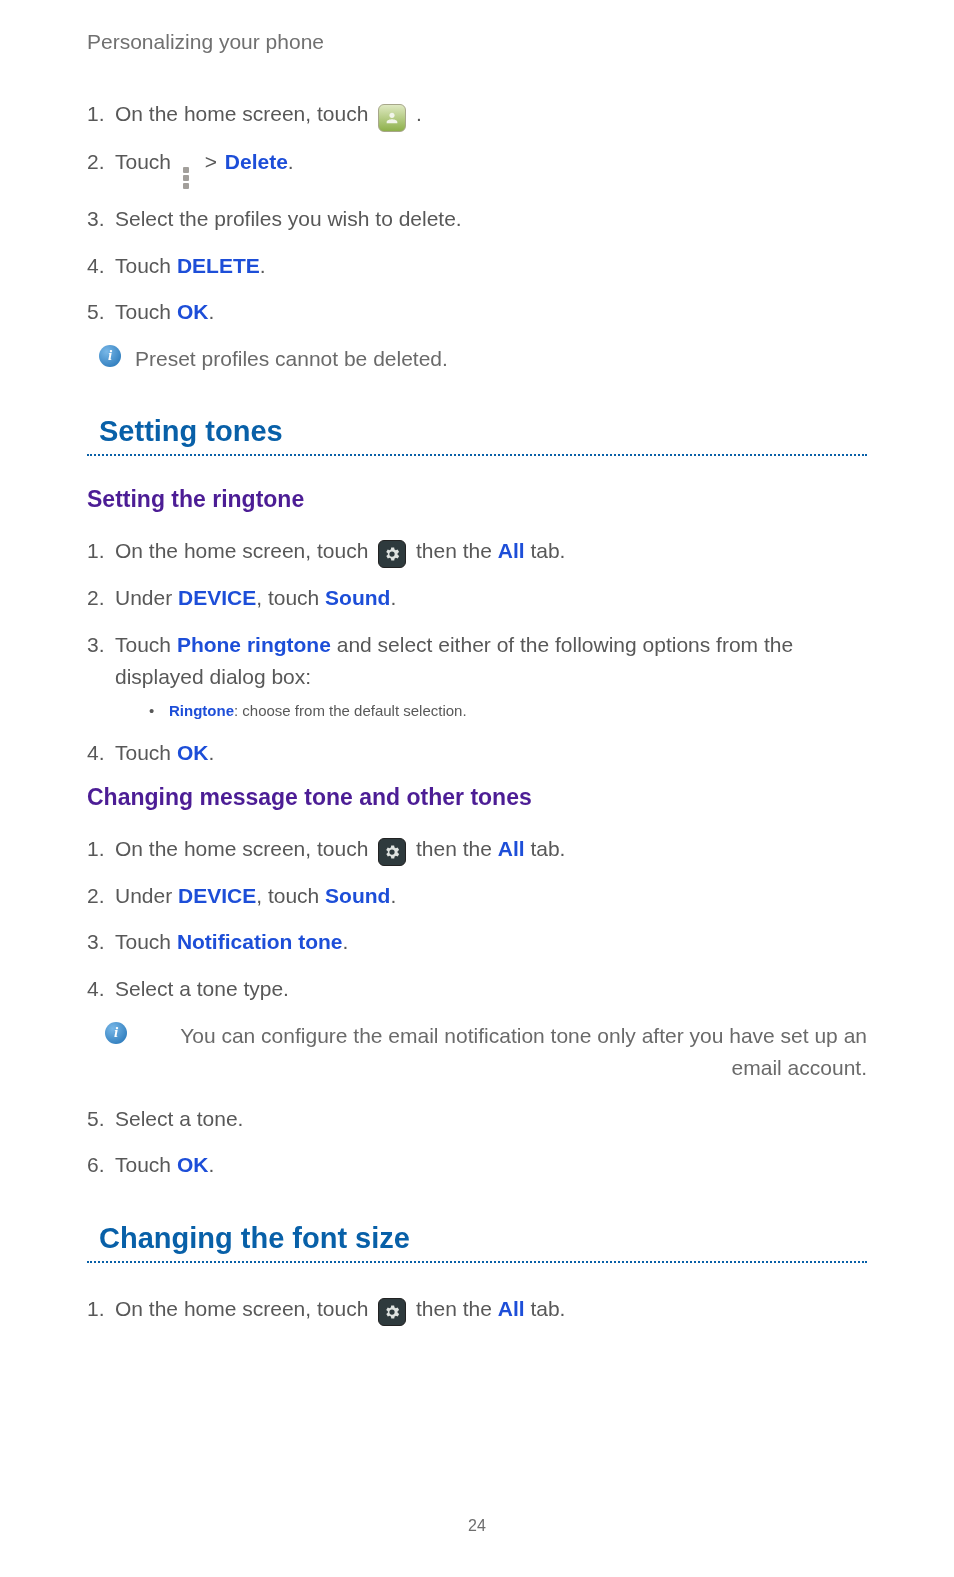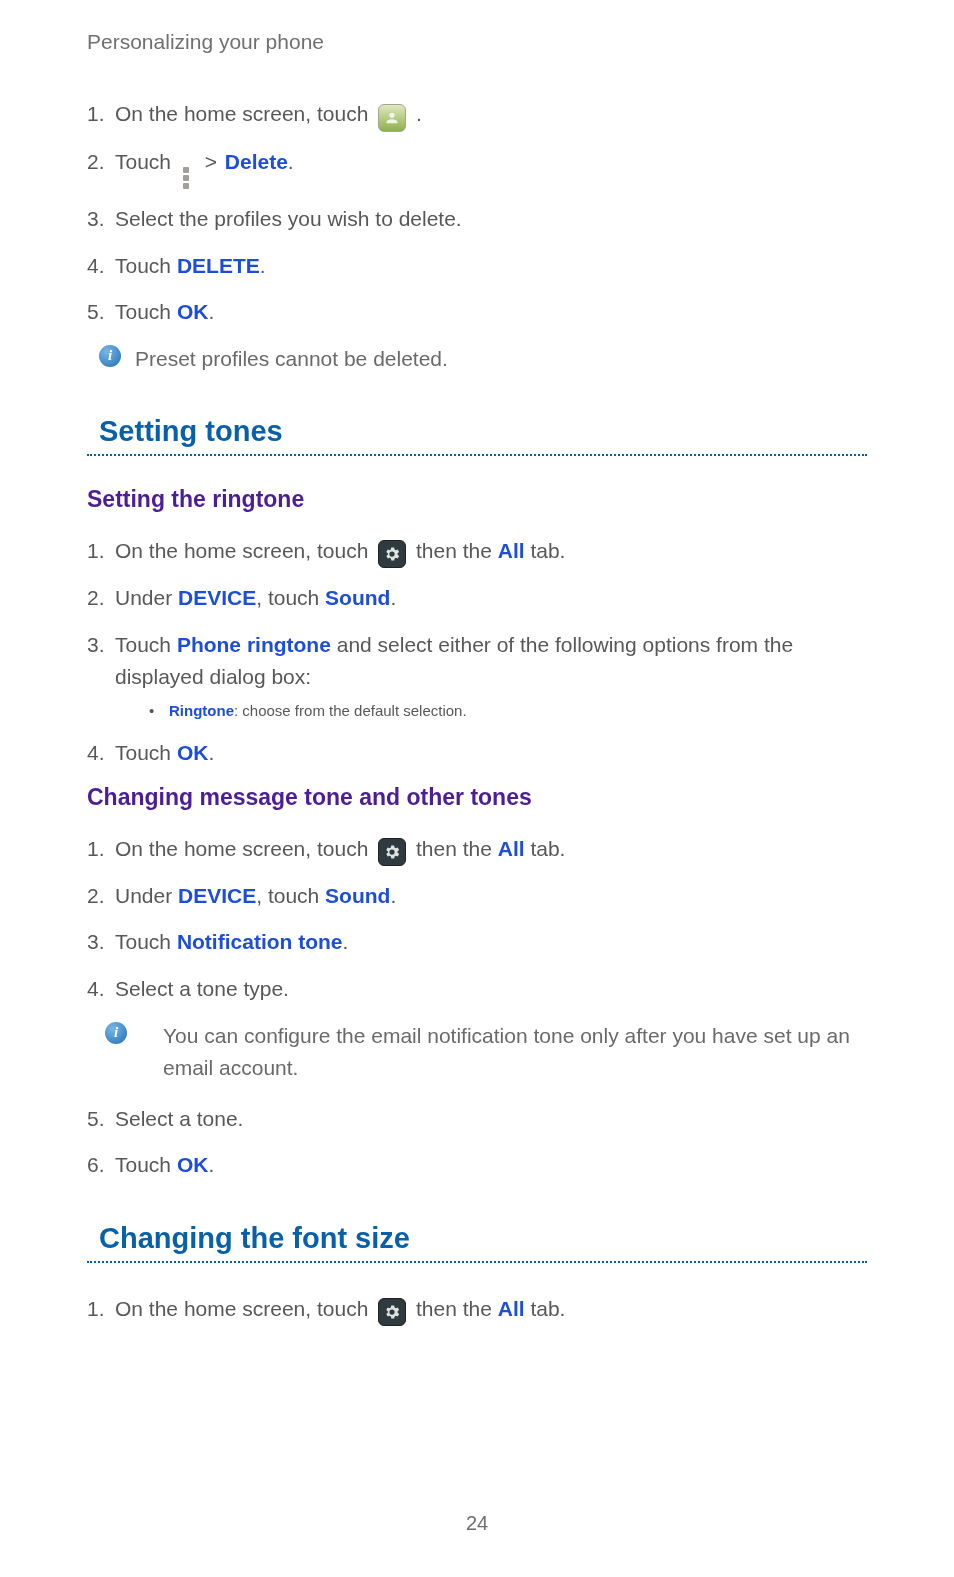--- a/index.html
+++ b/index.html
@@ -77,20 +77,21 @@
   }
   .overflow-dots span{
     width:6px;height:6px;background:#a29f9b;border-radius:1px;
   }
   .gt { color:#585858; margin:0 2px; }
   .note-row {
     display:flex;
     align-items:flex-start;
     margin: 8px 0 18px 0;
     padding-left:12px;
+    text-align:right;
   }
   .note-row.indent { padding-left:18px;gap:22px; }
   .info-badge{
     flex:0 0 auto;
     width:22px;height:22px;border-radius:50%;
     background: radial-gradient(circle at 35% 30%, #79b8e8, #1e6fb3);
     margin-right:14px;
     margin-top:2px;
     position:relative;
   }
@@ -145,21 +146,21 @@
     position:absolute;
     left:34px;
     top:0;
     color:#585858;
   }
   .page-number{
     position:absolute;
     bottom:42px;
     left:0; right:0;
     text-align:center;
-    font-size:20px;
+    font-size:16px;
     color:#6e6e6e;
   }
 </style>
 </head>
 <body>
 
 <div class="page">
   <div class="running-head">Personalizing your phone</div>
 
   <ol class="steps">

